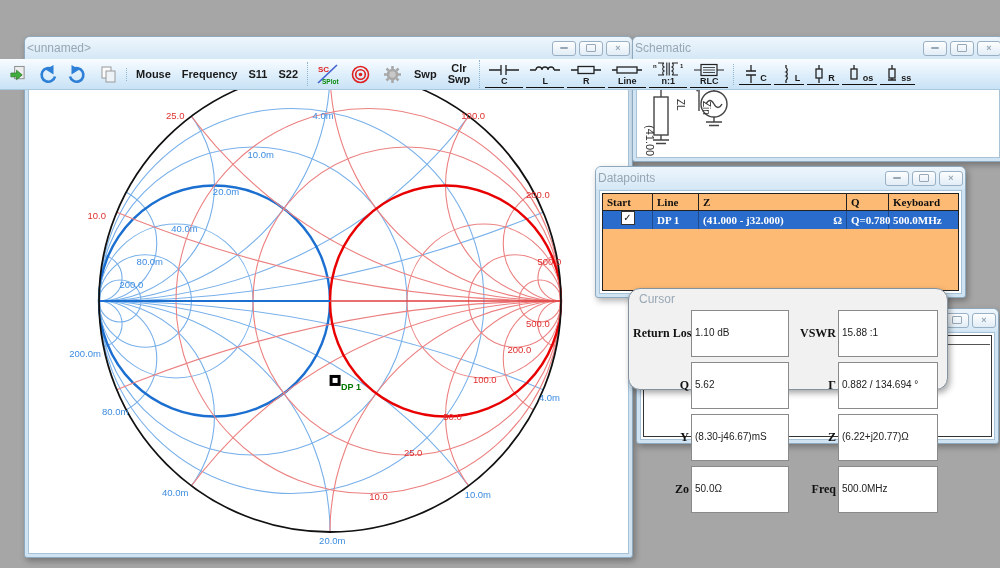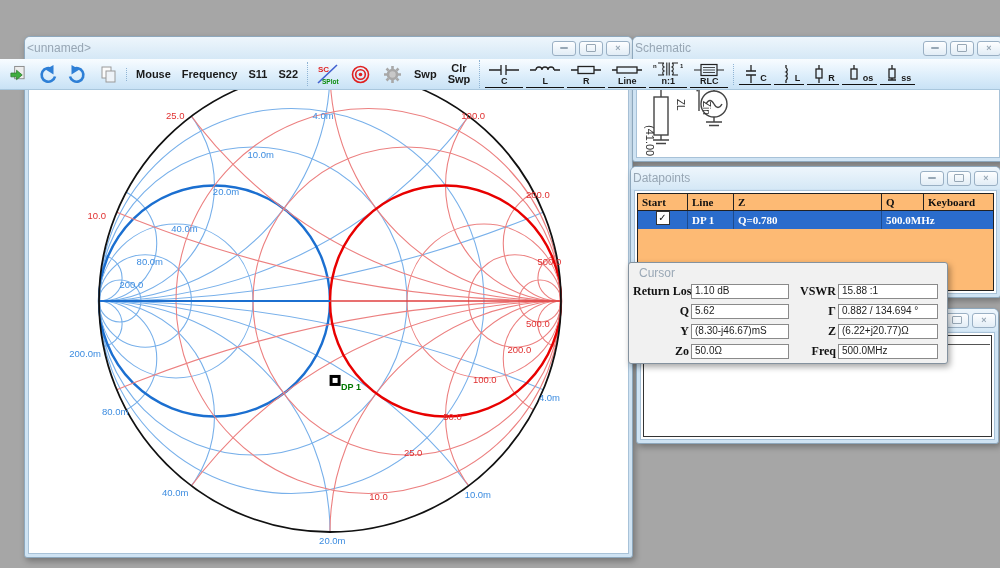--- a/index.html
+++ b/index.html
@@ -31,48 +31,48 @@
     background:linear-gradient(#fdfeff,#e2edf6);display:flex;align-items:center;justify-content:center;
     color:#96a6b4;font:bold 9px "Liberation Sans",sans-serif;line-height:9px}
   .wb i{font-style:normal}
   .wb-min i{display:block;width:8px;height:2px;background:#97a7b5;border-radius:1px}
   .wb-max i{display:block;width:8px;height:6px;border:1px solid #97a7b5;border-radius:1px}
   .content{position:absolute;left:3px;right:3px;top:23px;bottom:3px;background:#fff;
     border:1px solid #a8c2d8;overflow:hidden}
 
   .win-main{left:24px;top:36px;width:607px;height:520px}
   .win-schematic{left:632px;top:36px;width:370px;height:124px}
-  .win-datapoints{left:630px;top:166px;width:369px;height:130px}
+  .win-datapoints{left:595px;top:166px;width:369px;height:130px}
   .win-background{left:636px;top:308px;width:361px;height:134px}
 
   #smith{position:absolute;left:1px;top:1px}
 
   
   .dp-wrap{position:absolute;inset:2px;border:1px solid #222;background:#fdba74;
     font:bold 11px "Liberation Serif",serif;color:#111}
   .dp-row{display:grid;grid-template-columns:50px 46px 148px 42px 1fr;align-items:center}
   .dp-head{height:16px;border-bottom:1px solid #222}
   .dp-head .cell{border-right:1px solid #222;height:16px;line-height:16px;padding:0 4px}
   .dp-head .cell:last-child{border-right:none}
   .dp-data{height:18px;background:#2a6ccc;color:#fff}
   .dp-data .cell{border-right:1px solid rgba(0,0,0,.30);height:18px;line-height:18px;padding:0 4px}
   .dp-data .cell:last-child{border-right:none}
   .cell-z{display:flex;justify-content:space-between}
   .dp-check{width:12px;height:12px;background:#fff;border:1px solid #333;margin:0 auto;
     display:flex;align-items:center;justify-content:center;color:#111;font:bold 10px "DejaVu Sans",sans-serif;line-height:10px}
 
   
-  .cursor-panel{position:absolute;left:628px;top:262px;width:318px;height:100px;z-index:40;
-    background:#f1f1f1;border:1px solid #84929f;border-radius:3px;box-shadow:2px 3px 6px rgba(0,0,0,.35)}
+  .cursor-panel{position:absolute;left:628px;top:288px;width:318px;height:100px;z-index:40;
+    background:#f1f1f1;border:1px solid #84929f;border-radius:12px;box-shadow:2px 3px 6px rgba(0,0,0,.35)}
   .cursor-title{color:#9aa8b6;font-size:12px;padding:3px 10px 2px 10px}
   .cursor-grid{display:grid;grid-template-columns:56px 98px 45px 100px;column-gap:2px;row-gap:5px;
     padding:2px 6px 0 4px;align-items:center}
   .clabel{font:bold 12px "Liberation Serif",serif;text-align:right;color:#111;white-space:nowrap}
   .cfield{background:#fff;border:1px solid #8a8a8a;height:13px;line-height:13px;
-    font:10px "Liberation Sans",sans-serif;padding:0 3px;color:#222;white-space:nowrap;overflow:hidden}
+    font:10px "Liberation Sans",sans-serif;padding:16px 3px;color:#222;white-space:nowrap;overflow:hidden}
 
   .bg-headline{height:8px;border-bottom:1px solid #555;margin:0 1px}
   .bg-box{position:absolute;inset:2px;border:1px solid #333;background:#fff}
 
   .schem{display:block}
 </style>
 </head>
 <body>
 
 <div class="app">
@@ -434,20 +434,24 @@
             <div class="cell">Line</div>
             <div class="cell">Z</div>
             <div class="cell">Q</div>
             <div class="cell">Keyboard</div>
           </div>
           <div class="dp-row dp-data">
             <div class="cell">
               <span class="dp-check">✓</span>
             </div>
             <div class="cell">DP 1</div>
+            <div class="cell cell-z">
+              <span>(41.000 - j32.000)</span>
+              <span>Ω</span>
+            </div>
             <div class="cell">Q=0.780</div>
             <div class="cell">500.0MHz</div>
           </div>
         </div>
     </div>
   </div>
 
   <div class="win win-background">
     <div class="titlebar">
       <span class="winbtns">

